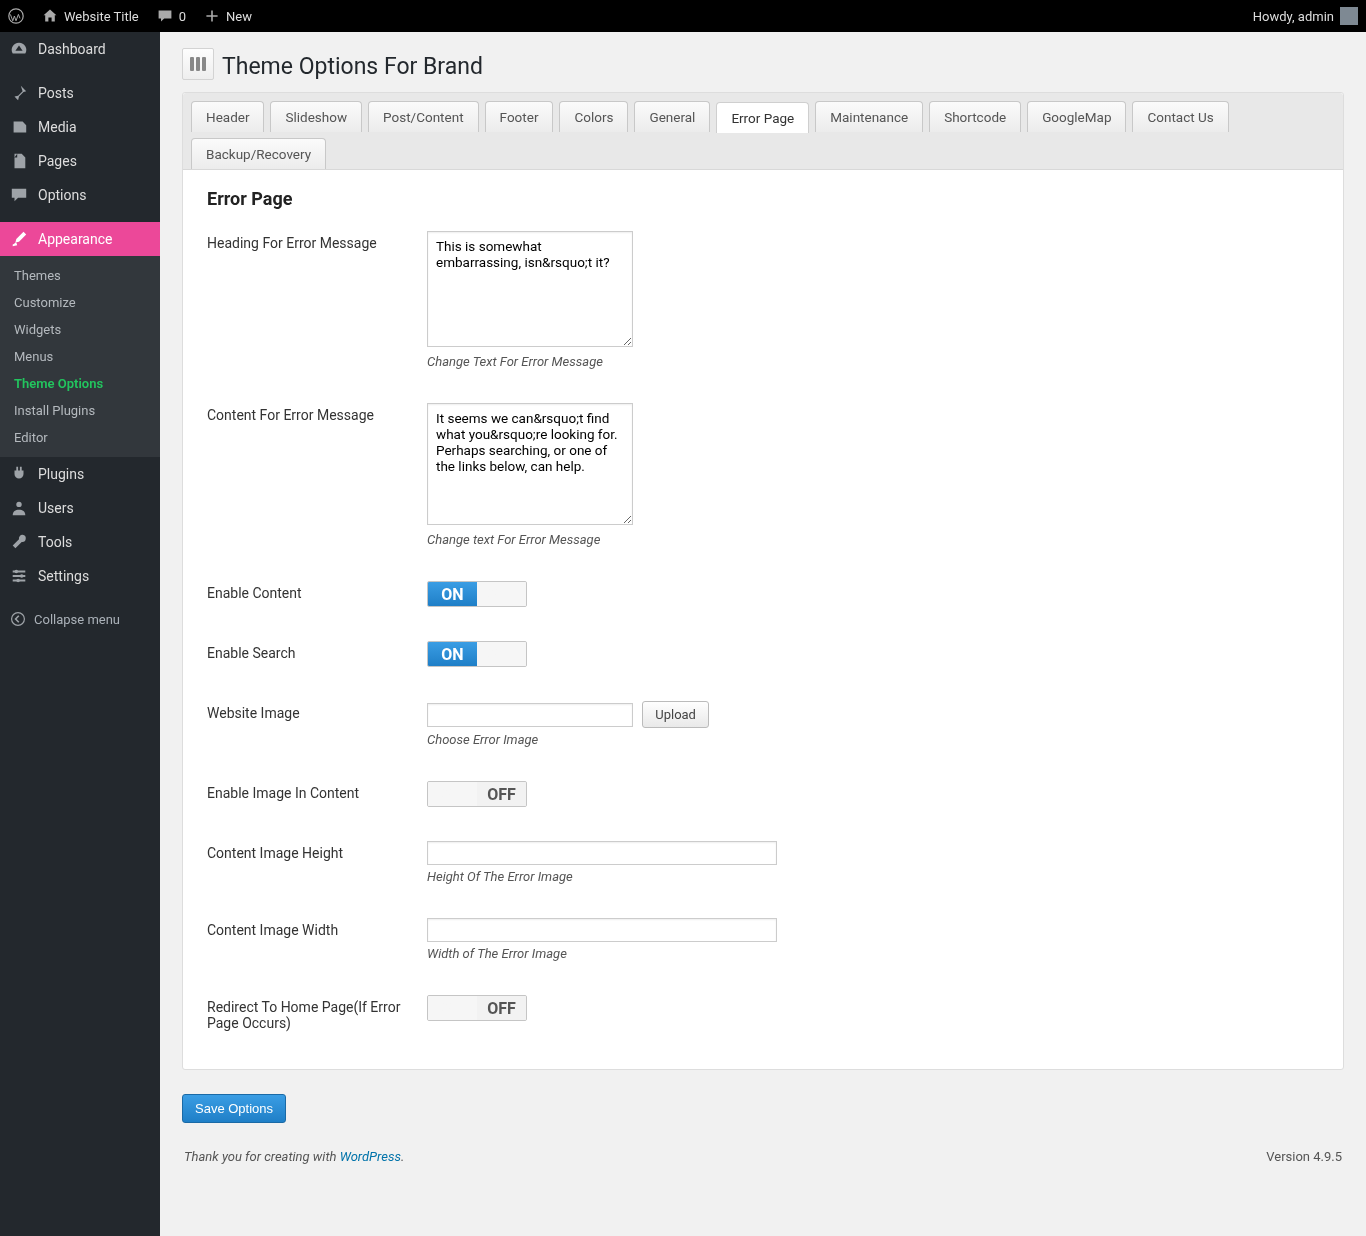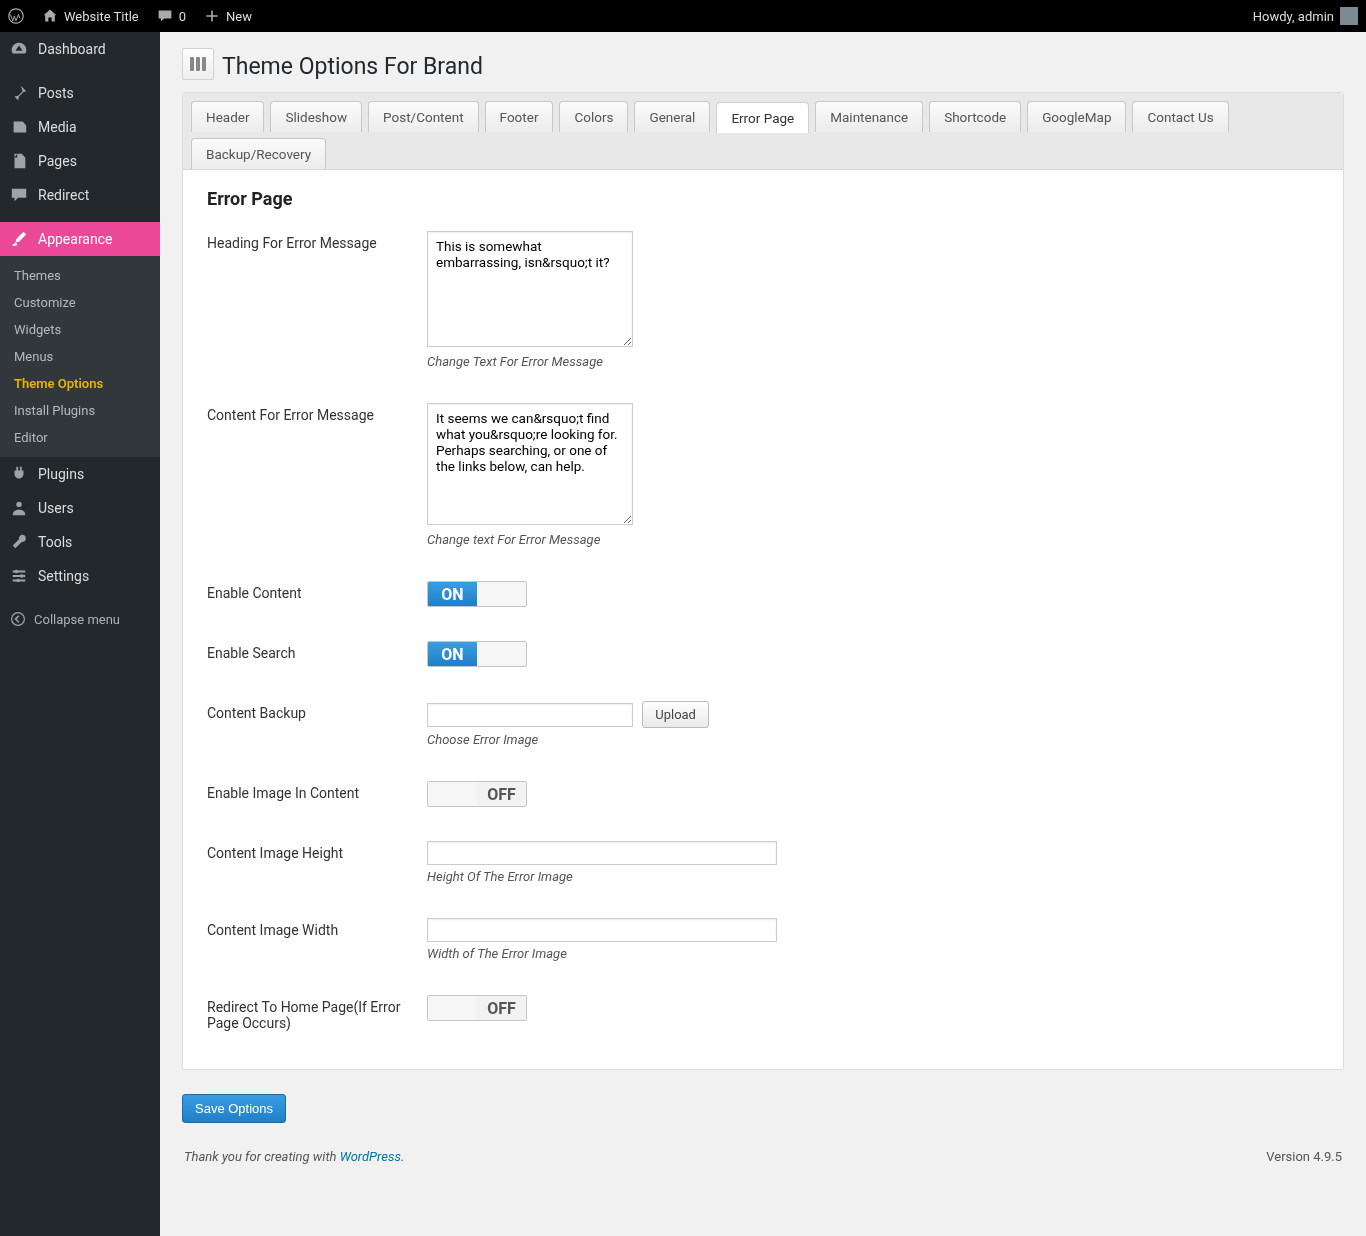--- a/index.html
+++ b/index.html
@@ -16,21 +16,21 @@
 
 .sidebar { position: absolute; top: 32px; left: 0; width: 168px; bottom: 0; background: #23282d; color: #eee; }
 .menu-item { display: flex; align-items: center; gap: 10px; padding: 8px 10px; color: #ddd; font-size: 14px; cursor: pointer; }
 .menu-item.active { background: #ec4899; color: #fff; position: relative; }
 .menu-item.active::after { content: ""; position: absolute; right: -1px; top: 50%; transform: translateY(-50%); border: 8px solid transparent; border-right-color: #f1f1f1; }
 .menu-icon { width: 18px; height: 18px; display: inline-flex; align-items: center; justify-content: center; }
 .menu-icon svg { width: 18px; height: 18px; fill: #9ea3a8; }
 .menu-item.active .menu-icon svg { fill: #fff; }
 .submenu { background: #32373c; padding: 6px 0; }
 .submenu-item { padding: 6px 12px 6px 14px; color: #b4b9be; font-size: 13px; cursor: pointer; }
-.submenu-item.current { color: #eab308; font-weight: 600; }
+.submenu-item.current { color: #22c55e; font-weight: 600; }
 .collapse { display: flex; align-items: center; gap: 8px; padding: 10px; color: #aab1b8; font-size: 13px; cursor: pointer; }
 
 
 .content { position: absolute; top: 32px; left: 160px; right: 0; bottom: 0; padding: 12px 22px 0 22px; overflow: auto; background: #f1f1f1; }
 .page-title-wrap { display: flex; align-items: flex-end; gap: 8px; padding: 4px 0 12px 0; }
 .page-title-icon { width: 32px; height: 32px; border: 1px solid #d3d3d3; border-radius: 2px; background: linear-gradient(#fdfdfd,#eee); display: flex; align-items: center; justify-content: center; }
 .page-title-icon span { display:inline-block; width:4px; height:14px; background:#888; border-radius:1px; margin:0 1px; }
 .page-title { font-size: 23px; font-weight: 400; color: #23282d; }
 
 .panel { background: #fff; border: 1px solid #ddd; border-radius: 3px; }
@@ -135,21 +135,21 @@
         </svg>
       </span>
       <span>Pages</span>
     </div>
   <div class="menu-item">
       <span class="menu-icon">
         <svg viewBox="0 0 20 20">
           <path d="M2 3h16v10H9l-4 4v-4H2z"></path>
         </svg>
       </span>
-      <span>Redirect</span>
+      <span>Options</span>
     </div>
   <div style="height:10px"></div>
   <div class="menu-item active">
       <span class="menu-icon">
         <svg viewBox="0 0 20 20">
           <path d="M15 2l3 3-8 8-4 1 1-4zM3 16c2 0 2-2 4-2l1 3-5 1z"></path>
         </svg>
       </span>
       <span>Appearance</span>
     </div>
@@ -267,21 +267,21 @@
         <div class="field-label">Enable Search</div>
         <div class="field-control">
           <div class="toggle on">
             <div class="half on">ON</div>
             <div class="half off">OFF</div>
           </div>
         </div>
       </div>
 
       <div class="field-row">
-        <div class="field-label">Content Backup</div>
+        <div class="field-label">Website Image</div>
         <div class="field-control">
           <input class="txt txt-s" value="" style="">
           <span class="btn">Upload</span>
           <div class="helptext">Choose Error Image</div>
         </div>
       </div>
 
       <div class="field-row">
         <div class="field-label">Enable Image In Content</div>
         <div class="field-control">

